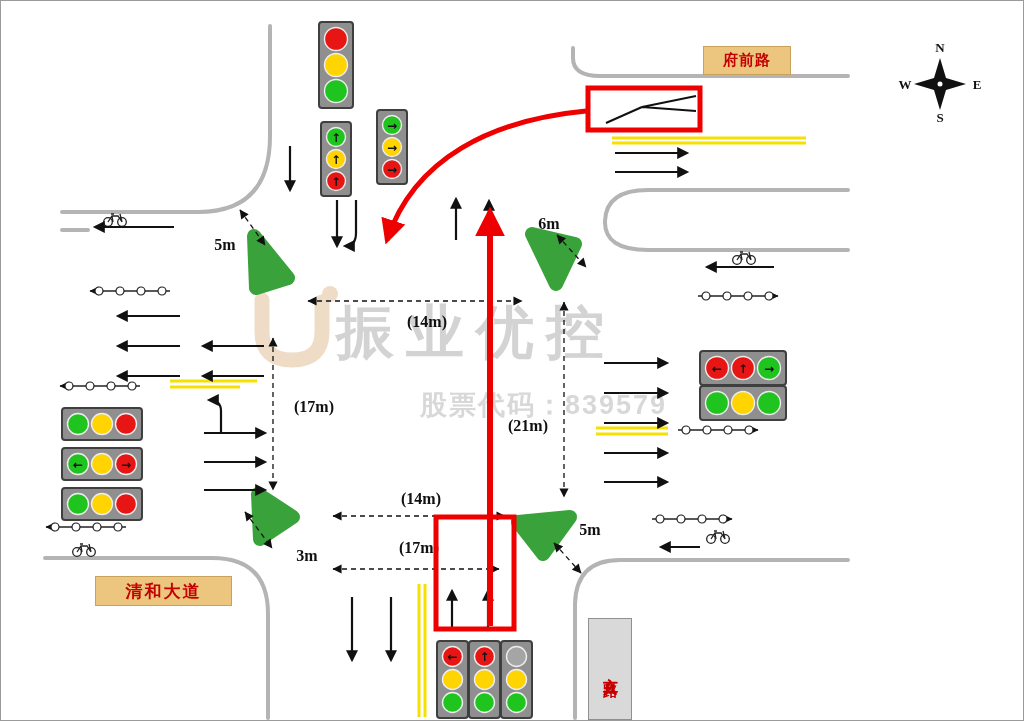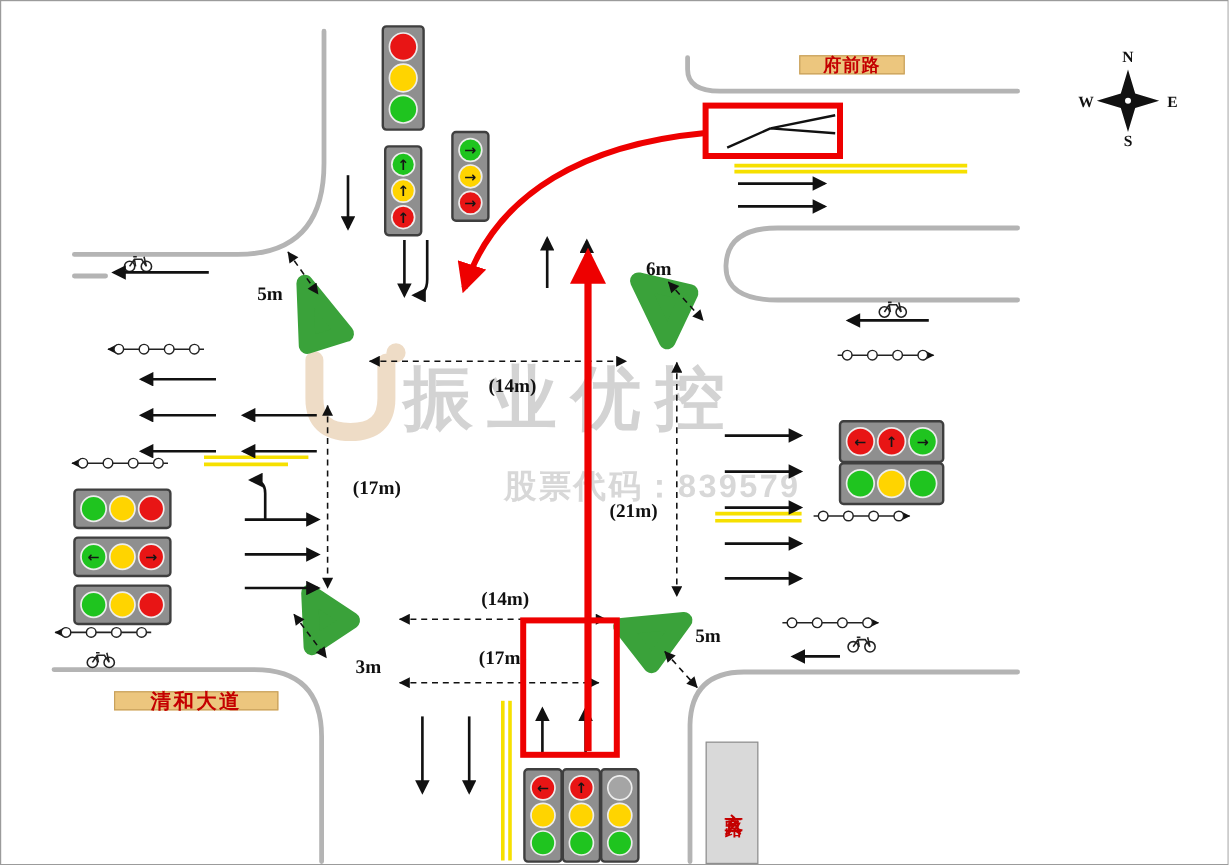--- a/index.html
+++ b/index.html
@@ -1,22 +1,22 @@
 <!DOCTYPE html>
 <html><head>
 <meta charset="utf-8">
 <style>
   html,body{margin:0;padding:0;background:#ffffff;}
   .stage{position:relative;width:1024px;height:721px;background:#fff;
          font-family:"Liberation Sans",sans-serif;overflow:hidden;}
   .stage > svg{position:absolute;left:0;top:0;}
   .roadlabel{position:absolute;background:#ecc67e;border:1px solid #c8a15c;color:#c40000;
              font-weight:bold;display:flex;align-items:center;justify-content:center;box-sizing:border-box;}
-  #label-fuqian{left:666px;top:46px;width:88px;height:16px;font-size:15px;letter-spacing:1px;}
-  #label-qinghe{left:95px;top:576px;width:137px;height:16px;font-size:17px;letter-spacing:2px;}
+  #label-fuqian{left:703px;top:46px;width:88px;height:29px;font-size:15px;letter-spacing:1px;}
+  #label-qinghe{left:95px;top:576px;width:137px;height:30px;font-size:17px;letter-spacing:2px;}
   #label-xuanzhen{left:588px;top:618px;width:44px;height:102px;background:#d9d9d9;border:1px solid #8f8f8f;
                   writing-mode:vertical-rl;text-orientation:upright;font-size:15px;letter-spacing:3px;}
   #label-conflict{position:absolute;left:510px;top:150px;color:#ee0000;font-weight:bold;
                   font-size:31px;letter-spacing:5px;}
   .road{stroke:#b4b4b4;stroke-width:4;fill:none;stroke-linecap:round;}
   .yellow{stroke:#f6e000;stroke-width:3;}
   .lane{stroke:#111;stroke-width:2.2;fill:none;}
   .dimline{stroke:#111;stroke-width:1.3;stroke-dasharray:5 4;fill:none;}
   .dimtext{font:bold 16px "Liberation Serif",serif;fill:#111;text-anchor:middle;}
   .compasstext{font:bold 13px "Liberation Serif",serif;fill:#111;text-anchor:middle;}

